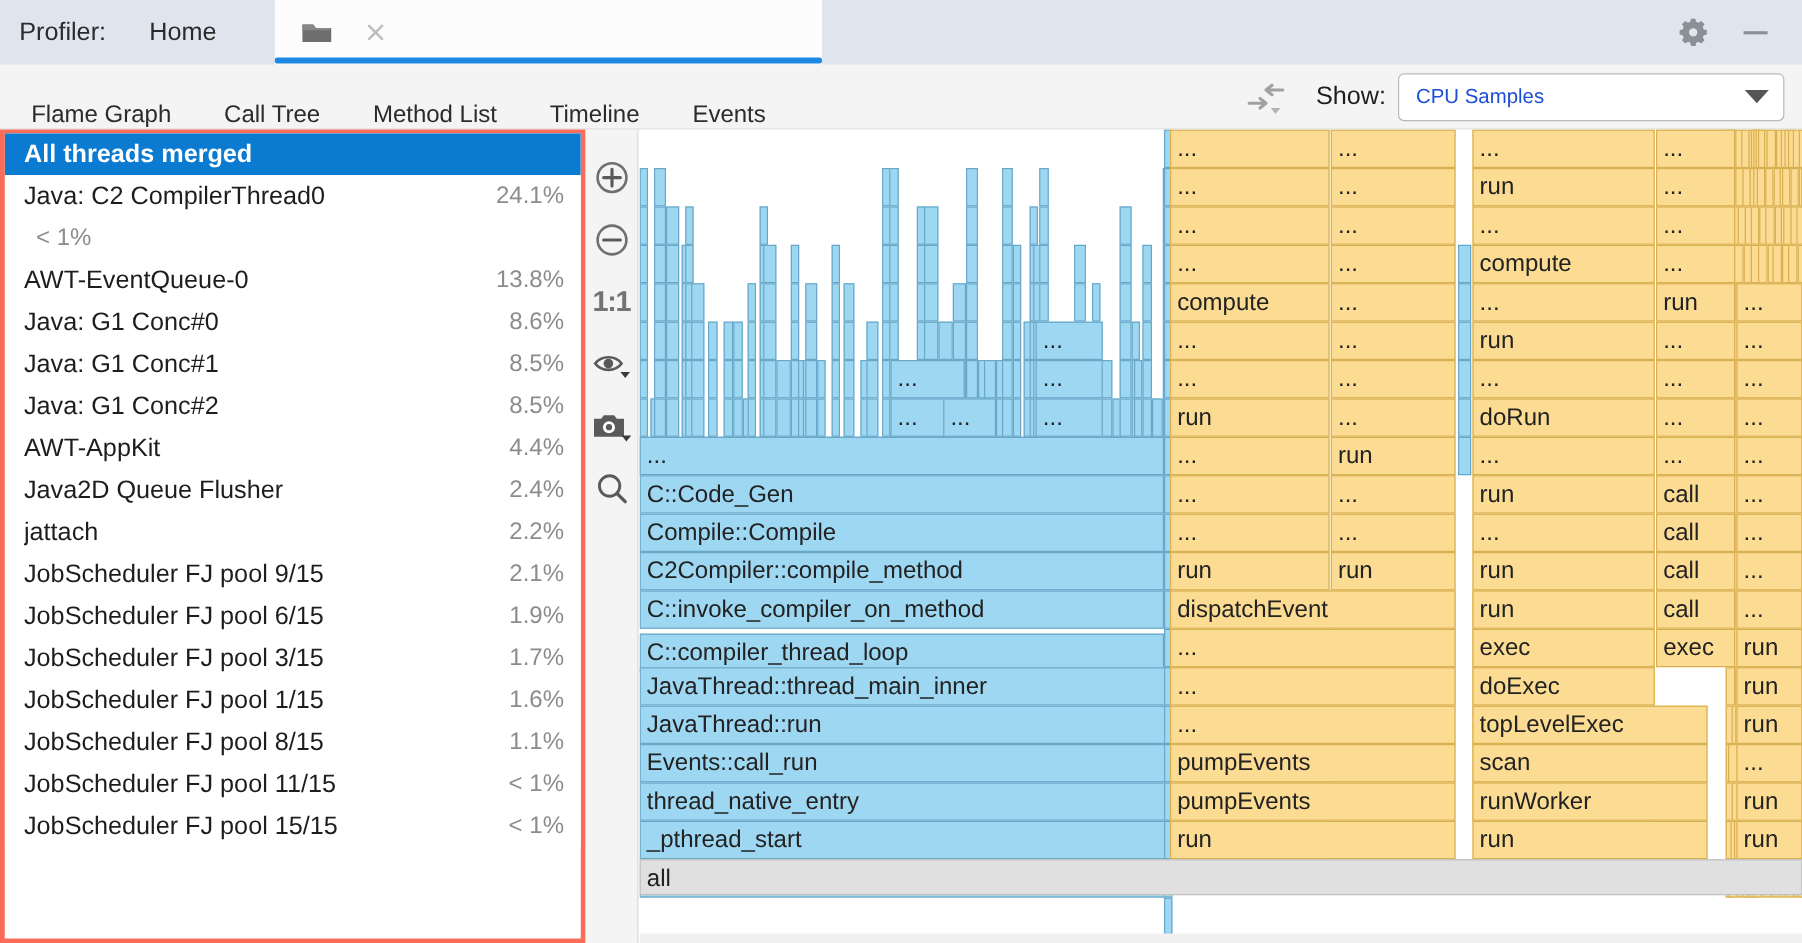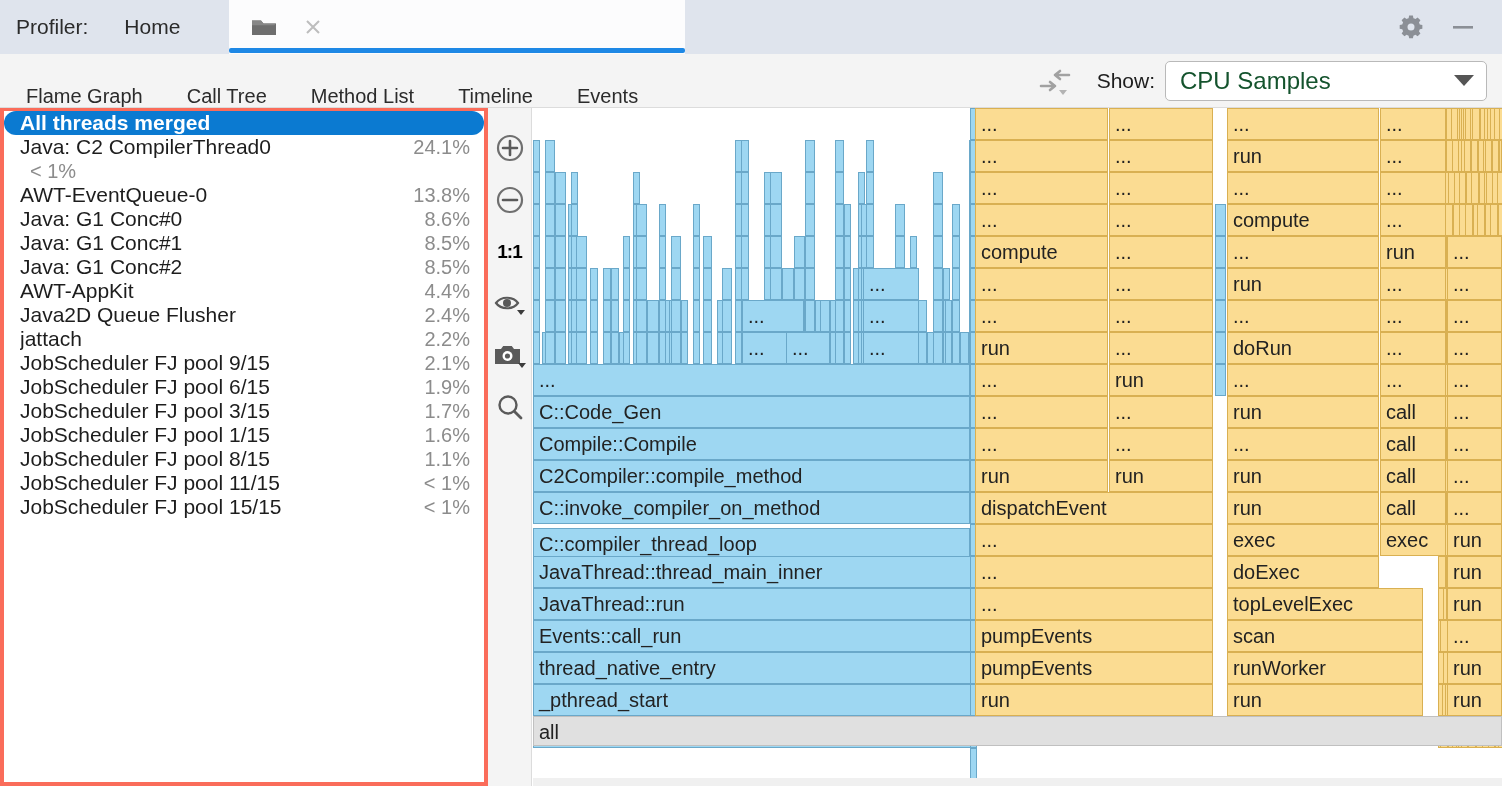--- a/index.html
+++ b/index.html
@@ -52,34 +52,34 @@
   }
   .vtab:first-child{padding-left:26px;}
   .tb-spacer{flex:1 1 auto;}
   .collapse-ico{width:42px;height:32px;margin-right:16px;opacity:.62;}
   .show-label{font-size:21px;color:#1d1d1d;margin-right:10px;white-space:nowrap;}
   .combo{
     width:322px;height:40px;background:#ffffff;border:1px solid #b9b9b9;border-radius:5px;
     display:flex;align-items:center;box-sizing:border-box;padding:0 12px 0 14px;
     margin-right:15px;
   }
-  .combo-val{font-size:24px;color:#14532d;flex:1 1 auto;white-space:nowrap;}
+  .combo-val{font-size:17px;color:#1d4ed8;flex:1 1 auto;white-space:nowrap;}
   .caret{width:0;height:0;border-left:10px solid transparent;border-right:10px solid transparent;
     border-top:11px solid #555;flex:0 0 auto;}
 
   
   .threadpanel{
     position:absolute;left:0;top:108px;width:488px;height:678px;
     background:#ffffff;box-sizing:border-box;
     border:4px solid #fa6c5a;border-top:3px solid #fa6c5a;
     overflow:hidden;
   }
   .trow{
-    height:24px;display:flex;align-items:center;box-sizing:border-box;
-    padding:0 14px 0 16px;background:#ffffff;border-radius:15px;
+    height:35px;display:flex;align-items:center;box-sizing:border-box;
+    padding:0 14px 0 16px;background:#ffffff;
   }
   .trow.sel{background:#0b7ad1;}
   .tname{font-size:21px;color:#1d1d1d;white-space:nowrap;flex:1 1 auto;overflow:hidden;}
   .trow.sel .tname{color:#ffffff;font-weight:bold;}
   .tpct{font-size:20px;color:#8c8c8c;white-space:nowrap;margin-left:10px;}
 
   
   .rail{
     position:absolute;left:488px;top:108px;width:44px;height:678px;
     background:#f4f4f4;border-right:1px solid #dcdcdc;box-sizing:border-box;
@@ -236,21 +236,21 @@
         <path d="M15 8 L15 22 M8 15 L22 15" stroke="#5a5a5a" stroke-width="2.6" stroke-linecap="round"></path>
       </svg>
     </div>
     <div class="rail-btn">
       <svg width="30" height="30" viewBox="0 0 30 30">
         <circle cx="15" cy="15" r="12" fill="none" stroke="#6f6f6f" stroke-width="2.2"></circle>
         <path d="M8 15 L22 15" stroke="#5a5a5a" stroke-width="2.6" stroke-linecap="round"></path>
       </svg>
     </div>
     <div class="rail-btn">
-      <span style="font-size:19px;font-weight:bold;color:#000000;letter-spacing:-1px;">1:1</span>
+      <span style="font-size:24px;font-weight:bold;color:#737373;letter-spacing:-1px;">1:1</span>
     </div>
     <div class="rail-btn">
       <svg width="34" height="26" viewBox="0 0 34 26">
         <path d="M3 12 C8 5, 20 5, 25 12 C20 19, 8 19, 3 12 Z" fill="none" stroke="#5a5a5a" stroke-width="2.2"></path>
         <circle cx="14" cy="12" r="4" fill="#5a5a5a"></circle>
         <path d="M24 19 l8 0 l-4 5 Z" fill="#3c3c3c"></path>
       </svg>
     </div>
     <div class="rail-btn">
       <svg width="34" height="28" viewBox="0 0 34 28">

